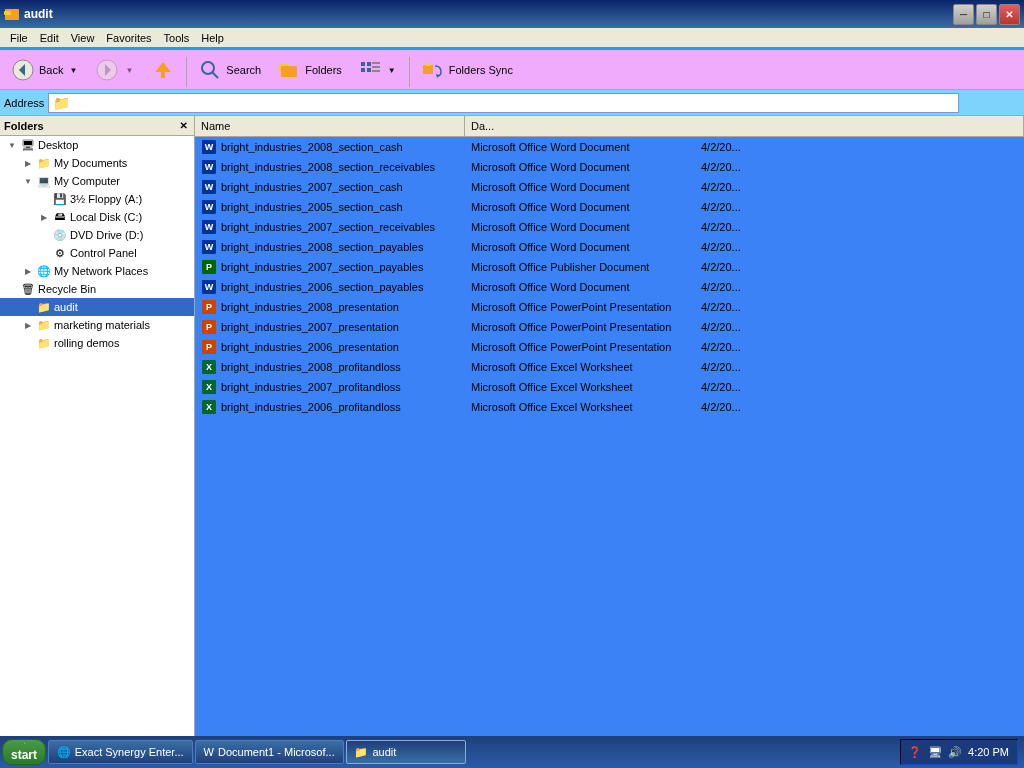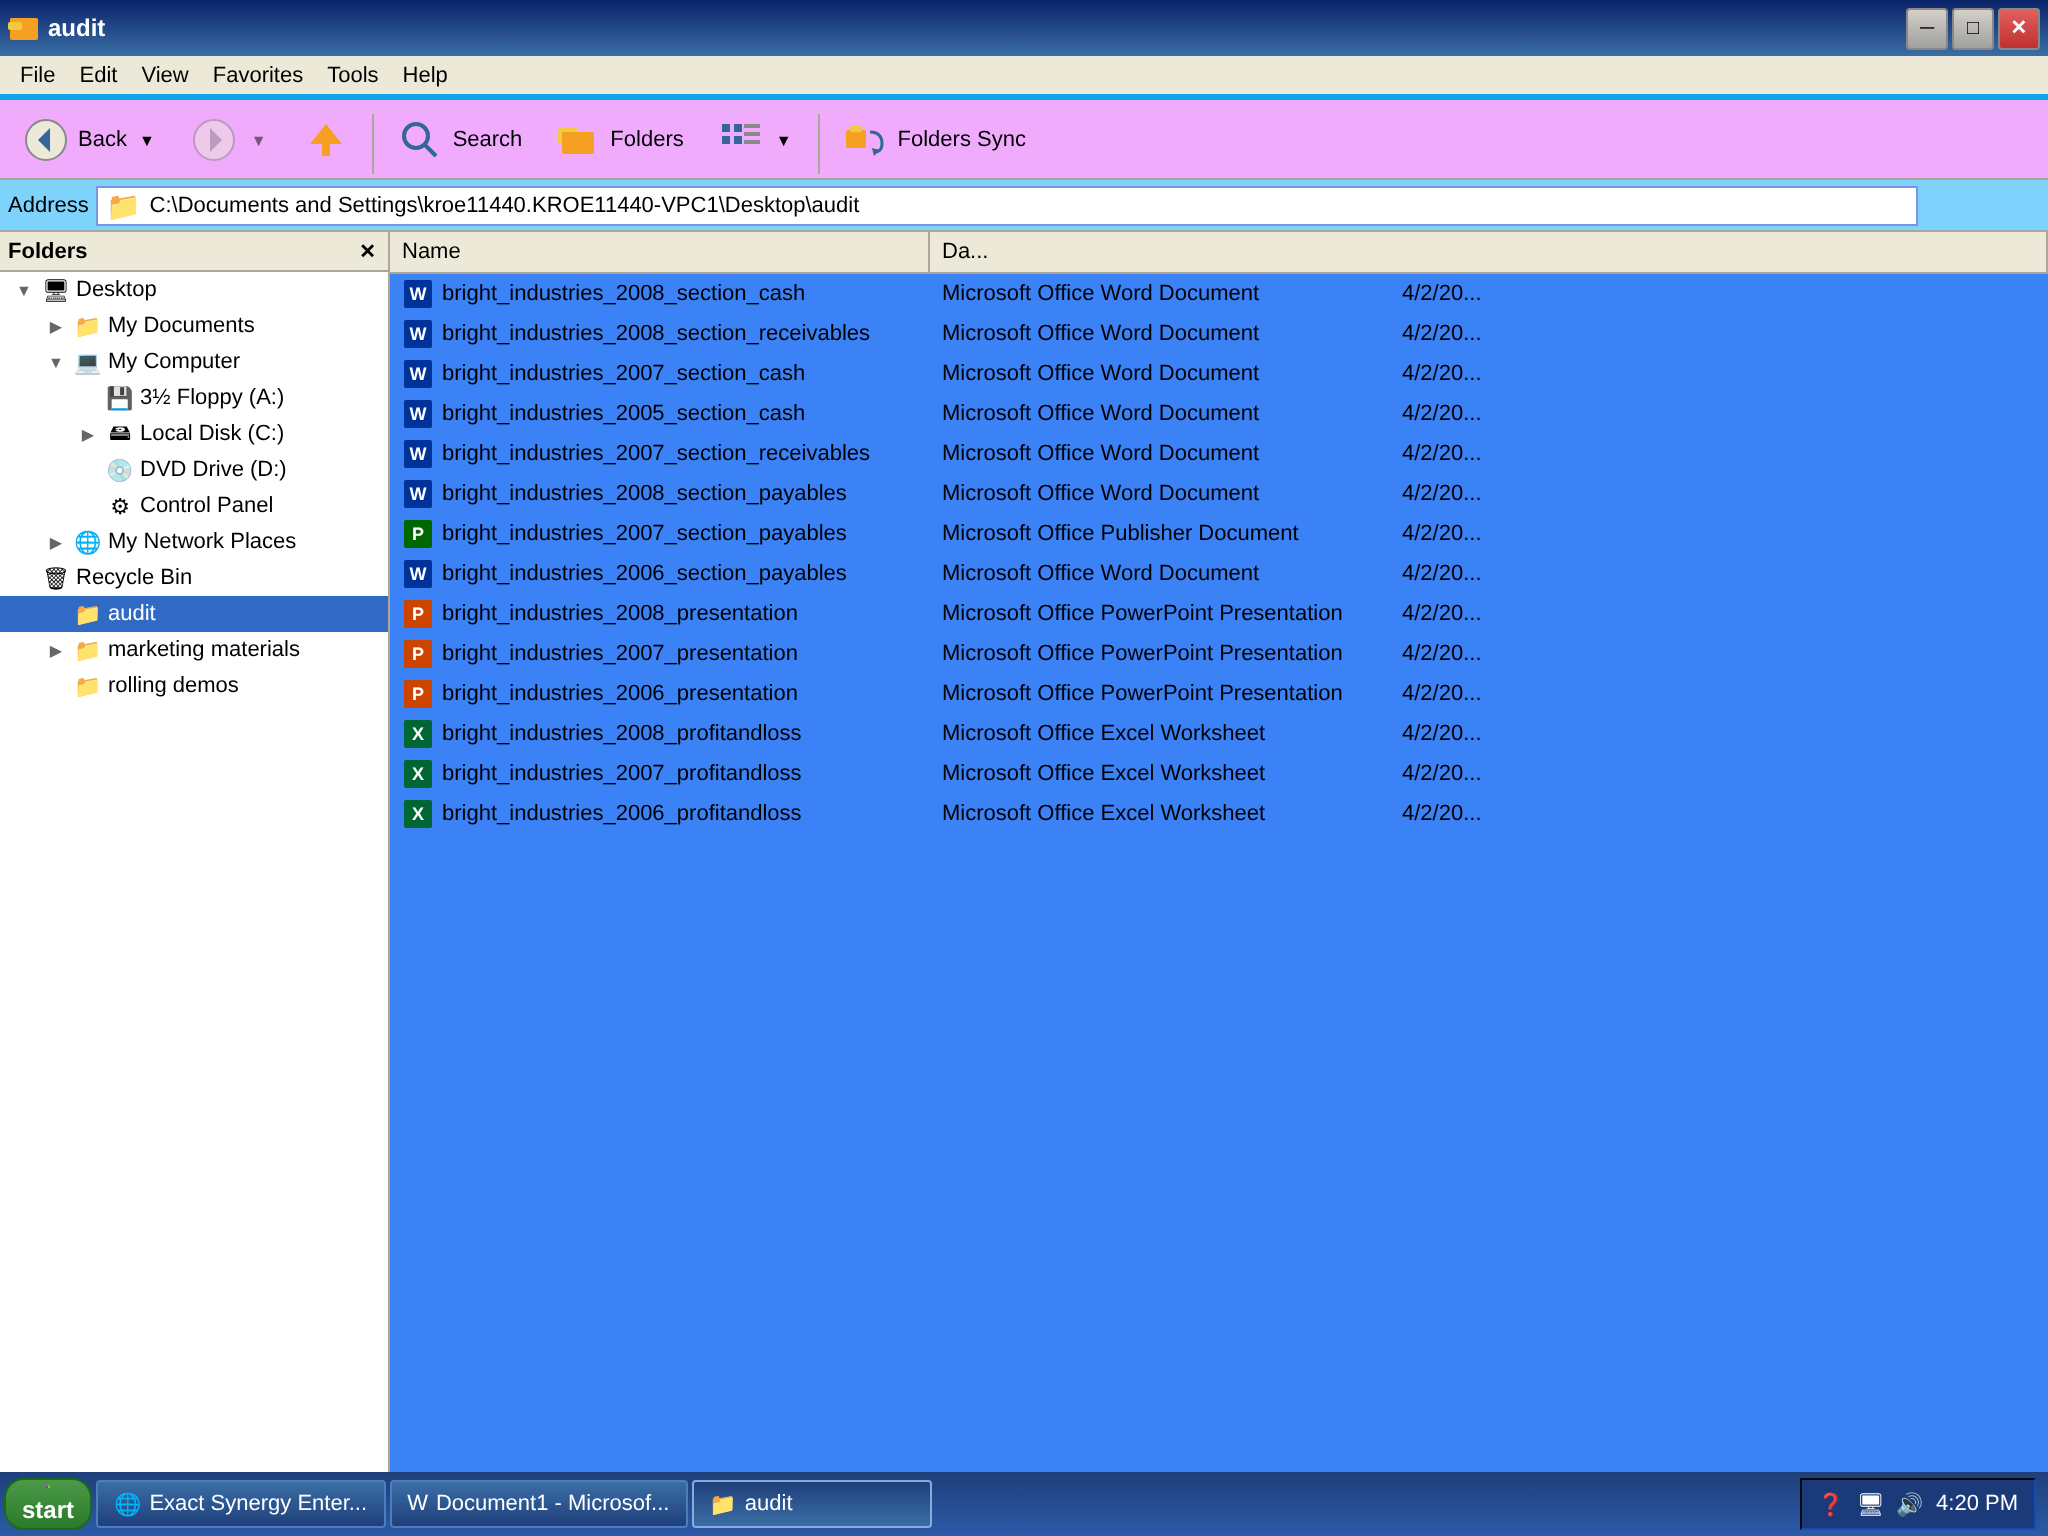--- a/index.html
+++ b/index.html
@@ -515,21 +515,20 @@
       </svg>
     </div>
     <span>Folders Sync</span>
   </div>
 </div>
 
 <div class="address-bar">
   <span class="address-label">Address</span>
   <div class="address-input-container">
     <span class="address-folder-icon">📁</span>
-    <input class="address-input" type="text" value="C:\Documents and Settings\kroe11440.KROE11440-VPC1\Desktop\audit" style="">
   </div>
   <button class="go-btn">Go</button>
 </div>
 
 <div class="main-content">
 
   <div class="folder-tree">
     <div class="folder-tree-header">
       <span>Folders</span>
       <span class="folder-tree-close">✕</span>

